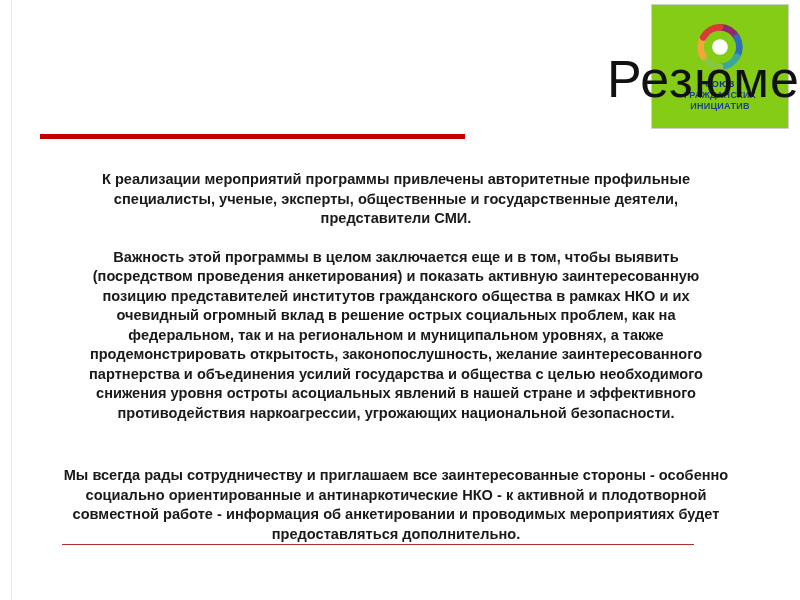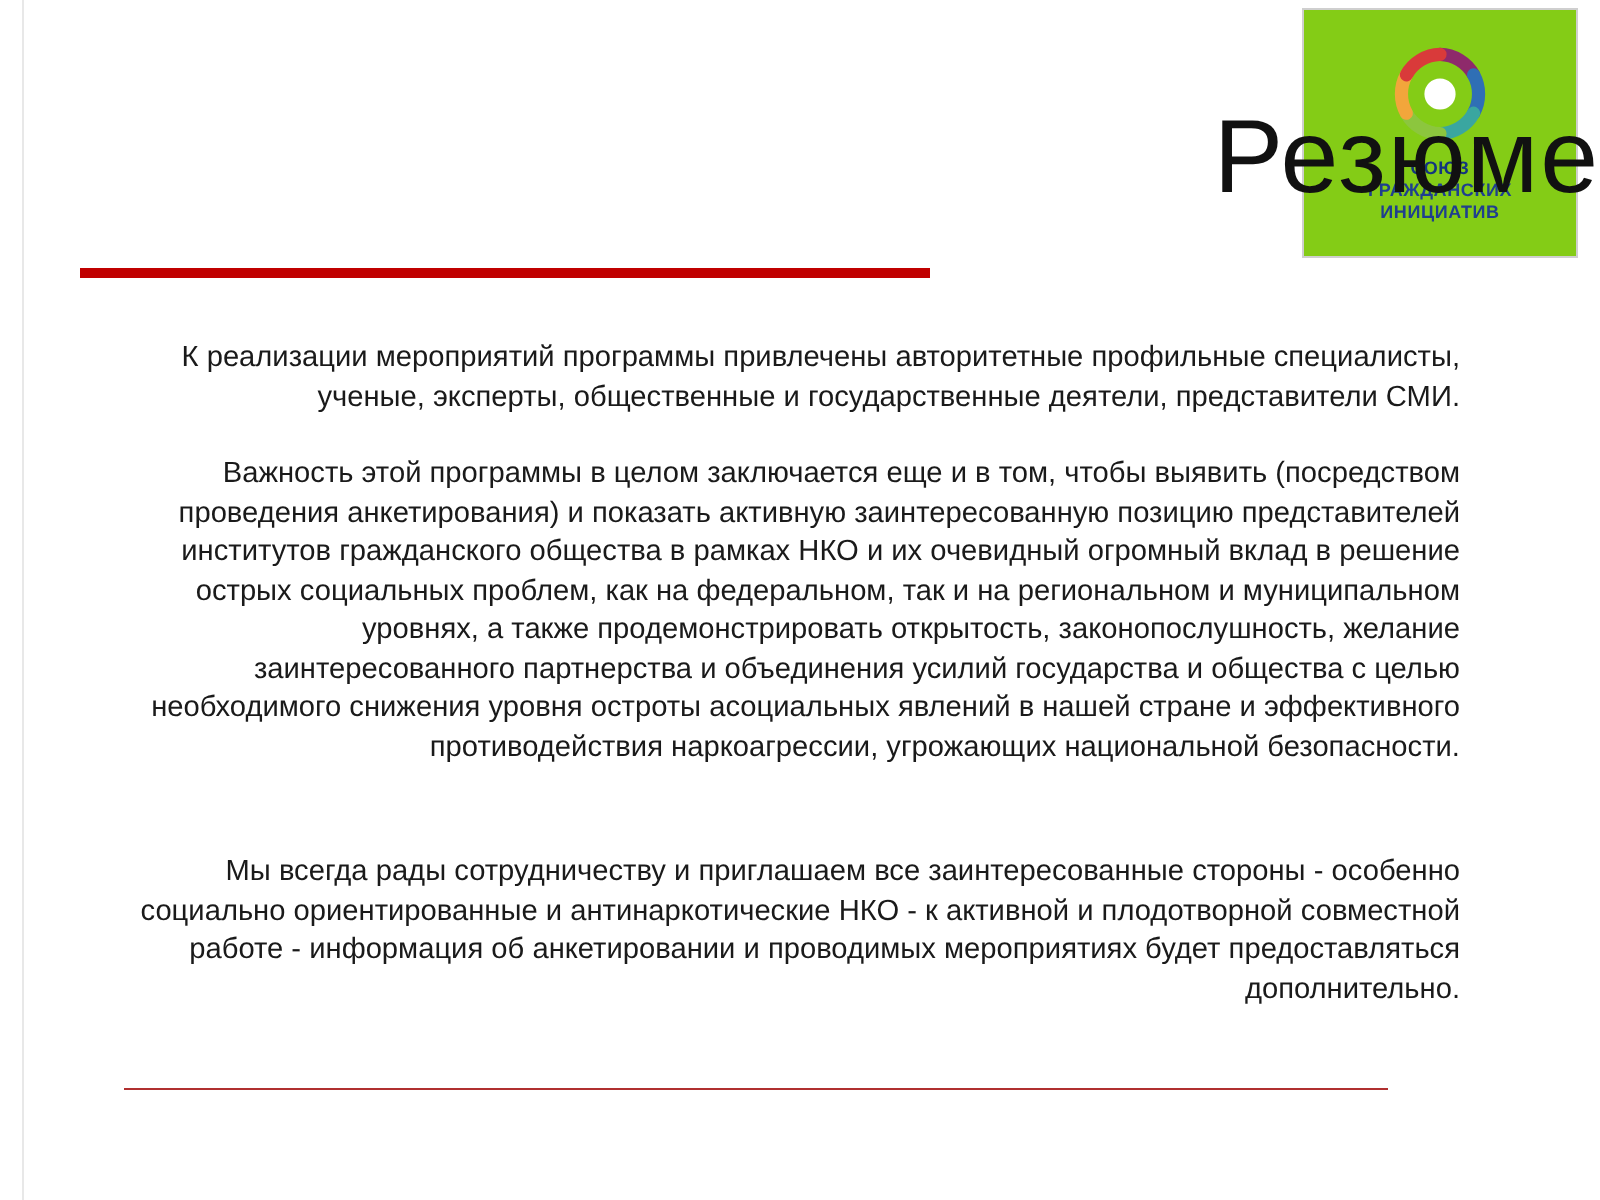--- a/index.html
+++ b/index.html
@@ -89,21 +89,22 @@
   }
   .body-text {
     position: absolute;
     left: 62px;
     top: 170px;
     width: 668px;
     font-family: "Liberation Sans", sans-serif;
     font-size: 14.6px;
     line-height: 19.5px;
     color: #1a1a1a;
-    text-align: right;
+    text-align: center;
+    font-weight: bold;
   }
   .body-text p {
     margin: 0 0 19px 0;
   }
   .body-text p:last-child {
     margin-bottom: 0;
     margin-top: 43px;
   }
   .bottom-rule {
     position: absolute;

